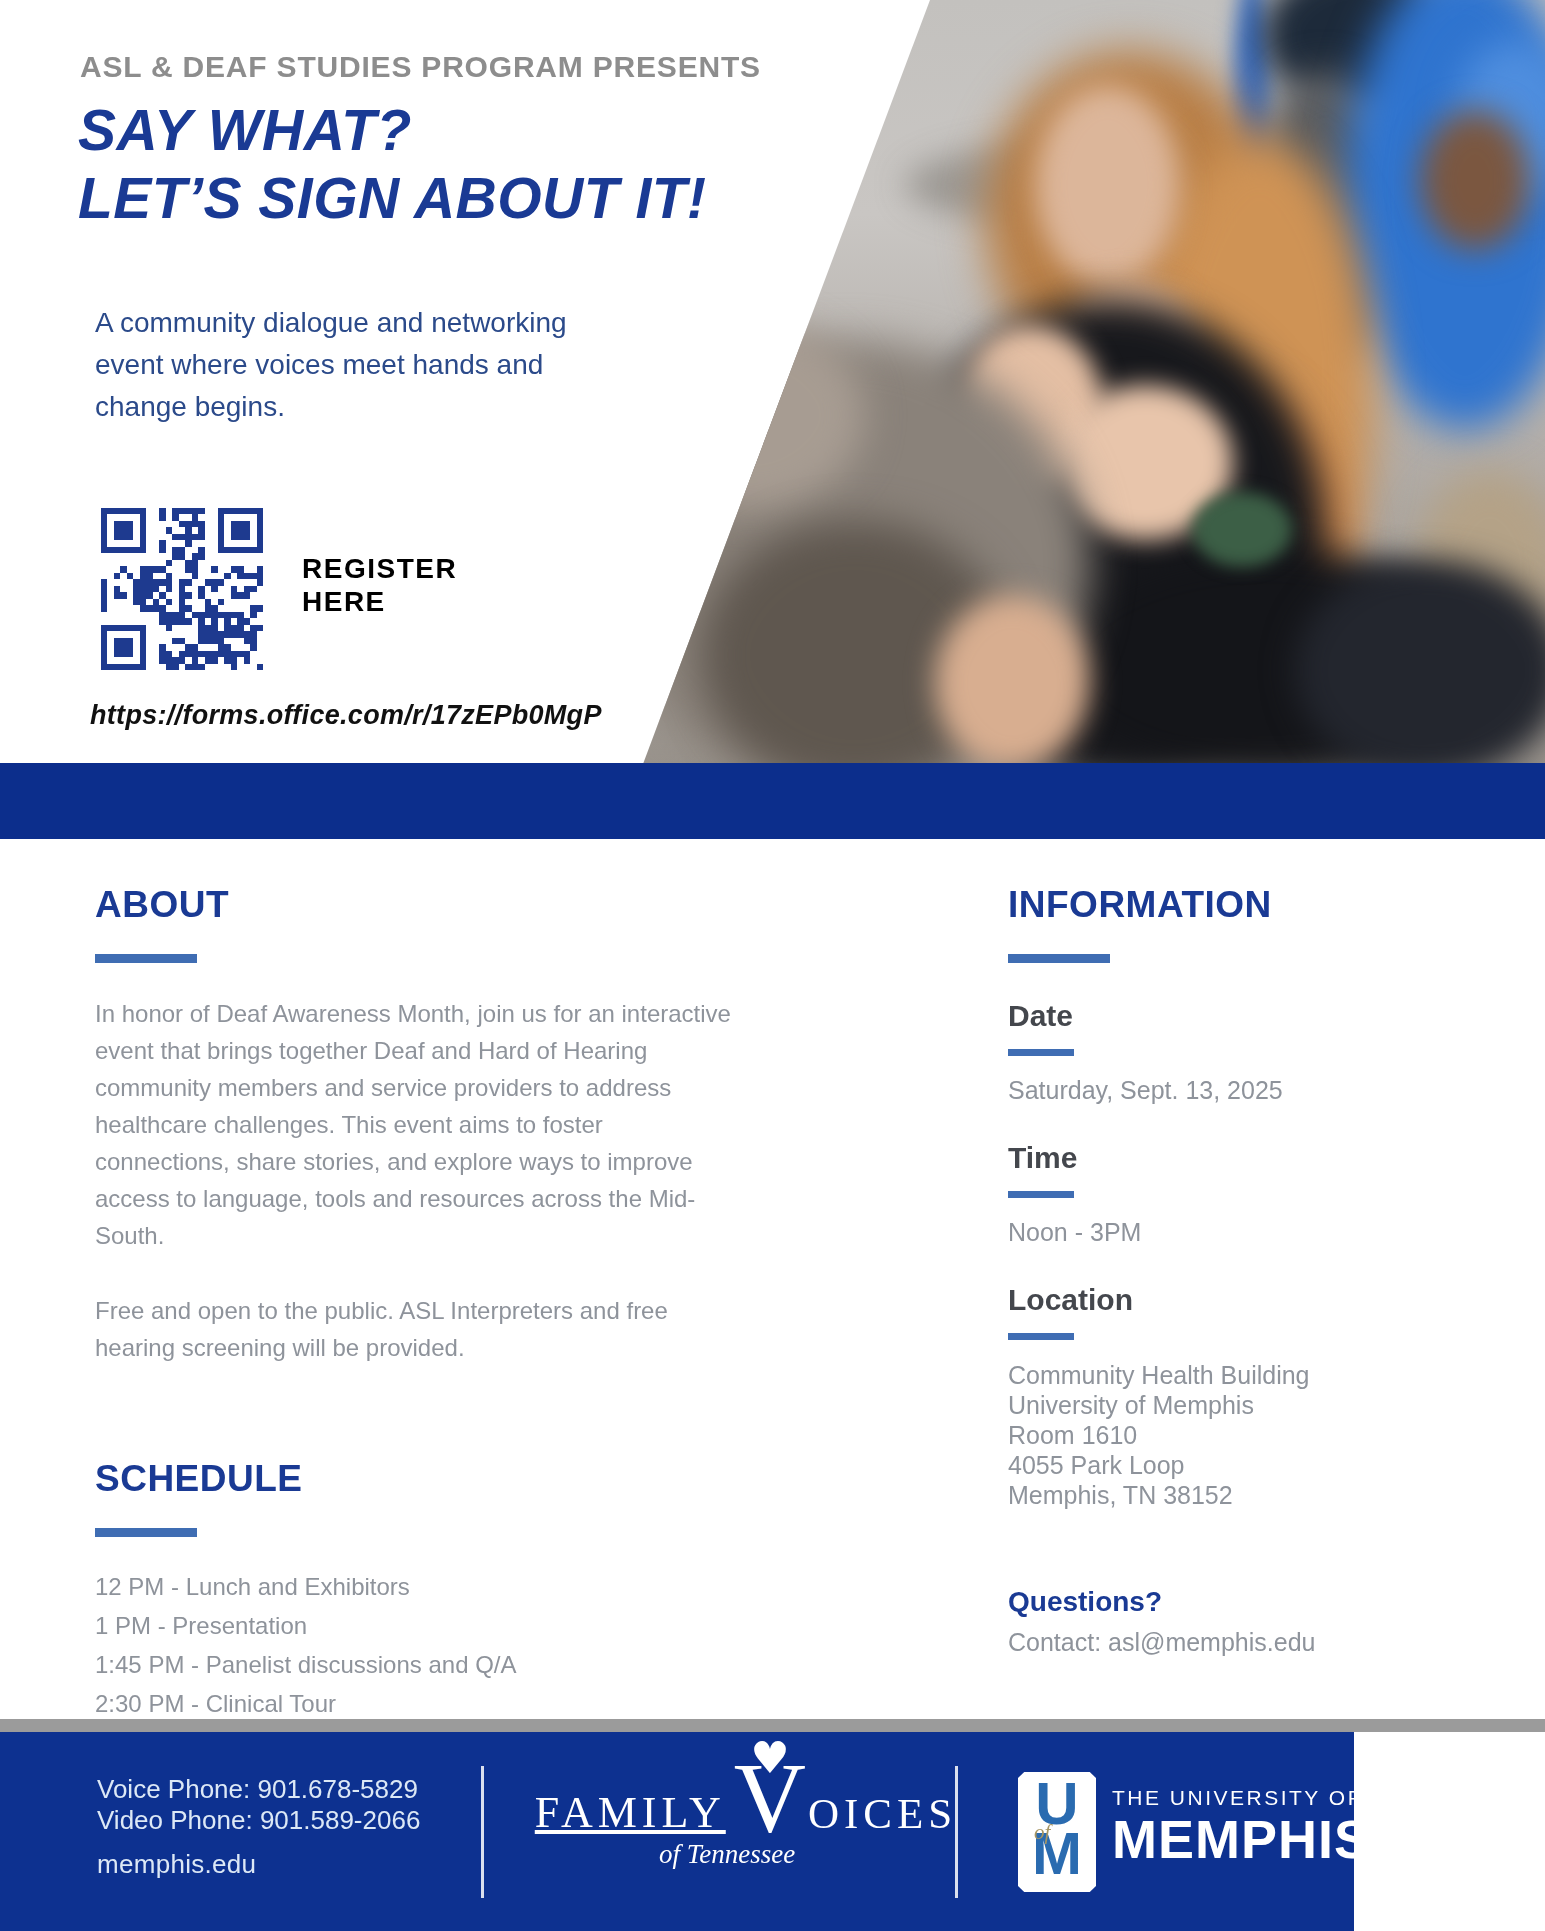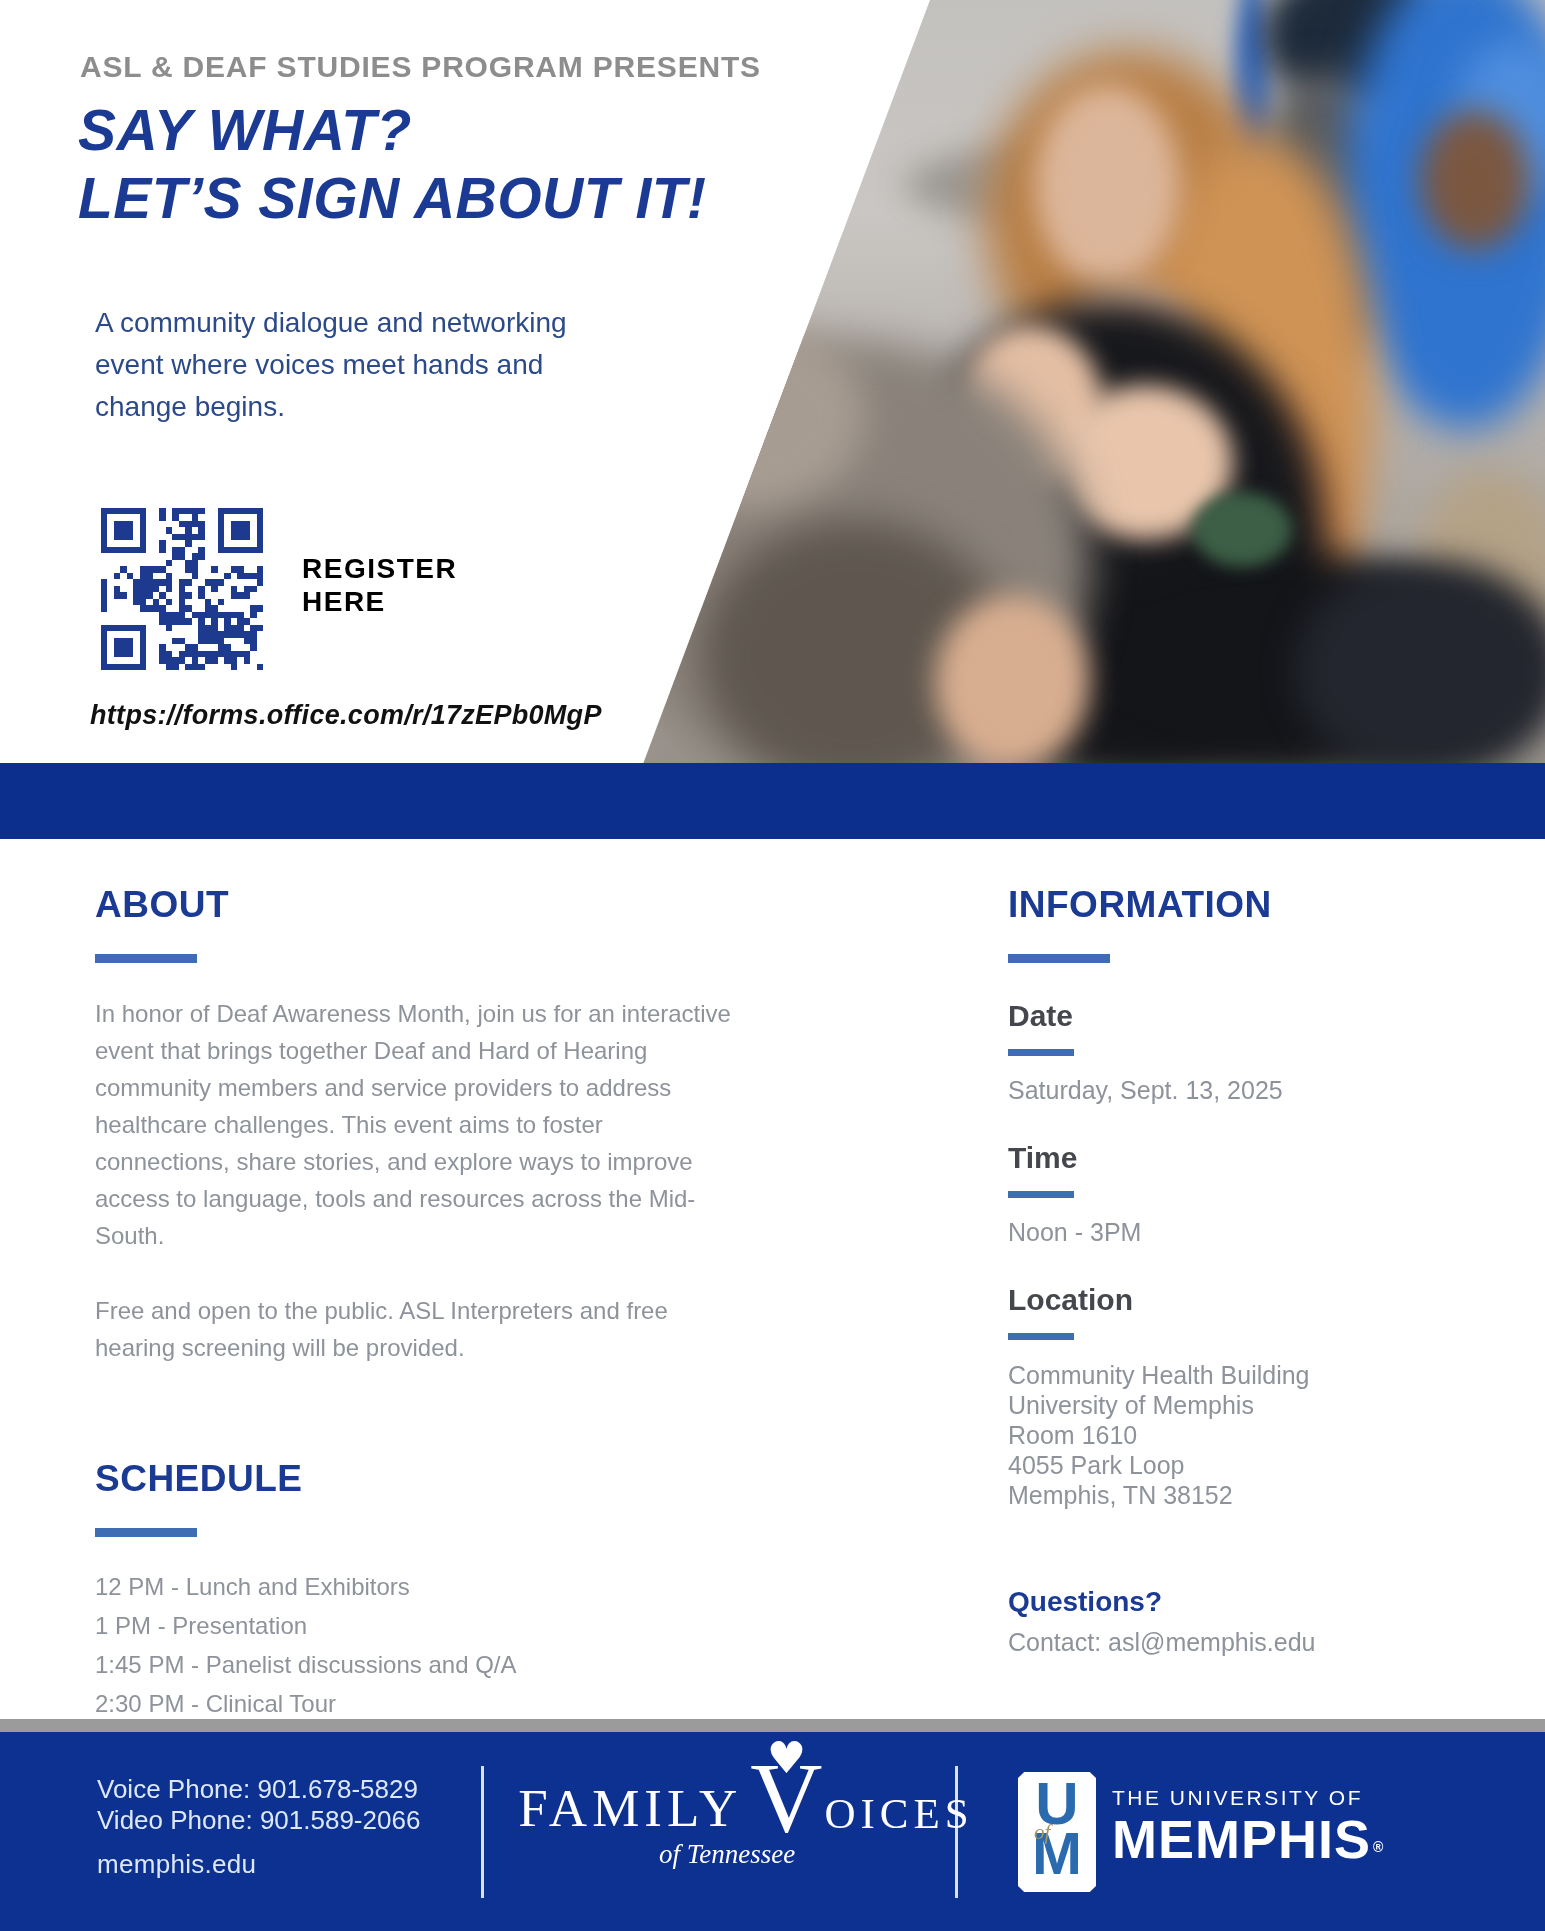--- a/index.html
+++ b/index.html
@@ -41,30 +41,30 @@
 
   .col-right{position:absolute;left:1008px;top:884px;width:470px;}
   .label{font-size:30px;font-weight:bold;color:#44474d;margin-top:36px;}
   .value{font-size:25px;margin-top:20px;}
   .addr{font-size:25px;line-height:30px;margin-top:20px;}
   .questions{font-size:28px;font-weight:bold;color:#1a3a94;margin-top:76px;}
   .contact{font-size:25px;margin-top:10px;}
 
   
   .gray-strip{position:absolute;left:0;top:1719px;width:1545px;height:13px;background:#9b9b9b;}
-  .footer{position:absolute;left:0;top:1732px;width:1545px;height:199px;background:#0d3190;color:#dce8f6;}
+  .footer{position:absolute;left:0;top:1732px;width:1354px;height:199px;background:#0d3190;color:#dce8f6;}
   .f-left{position:absolute;left:97px;top:42px;font-size:26px;line-height:31px;}
   .f-site{margin-top:13px;font-weight:normal;letter-spacing:0.3px;}
   .f-div{position:absolute;top:34px;width:3px;height:132px;background:rgba(255,255,255,0.85);}
   .f-div1{left:481px;} .f-div2{left:955px;}
 
   .fv{position:absolute;left:536px;top:30px;width:420px;color:#ffffff;
       font-family:"Liberation Serif","DejaVu Serif",serif;}
   .fv-row{display:flex;align-items:flex-end;justify-content:center;}
-  .fv-family{font-size:53px;letter-spacing:5px;line-height:1;}
+  .fv-family{font-size:44px;letter-spacing:5px;line-height:1;text-decoration:underline;}
   .fv-vwrap{position:relative;display:inline-block;margin:0 2px 0 8px;}
   .fv-v{font-size:100px;line-height:0.72;display:inline-block;}
   .fv-heart{position:absolute;left:50%;transform:translateX(-50%);top:-26px;font-size:44px;
             line-height:1;font-family:"DejaVu Sans",sans-serif;}
   .fv-oices{font-size:43px;letter-spacing:5px;line-height:1;}
   .fv-tag{font-style:italic;font-size:27px;text-align:center;padding-right:38px;margin-top:4px;}
 
   .um{position:absolute;left:1018px;top:40px;display:flex;align-items:flex-start;}
   .um-shield{position:relative;width:78px;height:120px;background:#ffffff;
              clip-path:polygon(8% 0,92% 0,100% 5%,100% 95%,92% 100%,8% 100%,0 95%,0 5%);}

